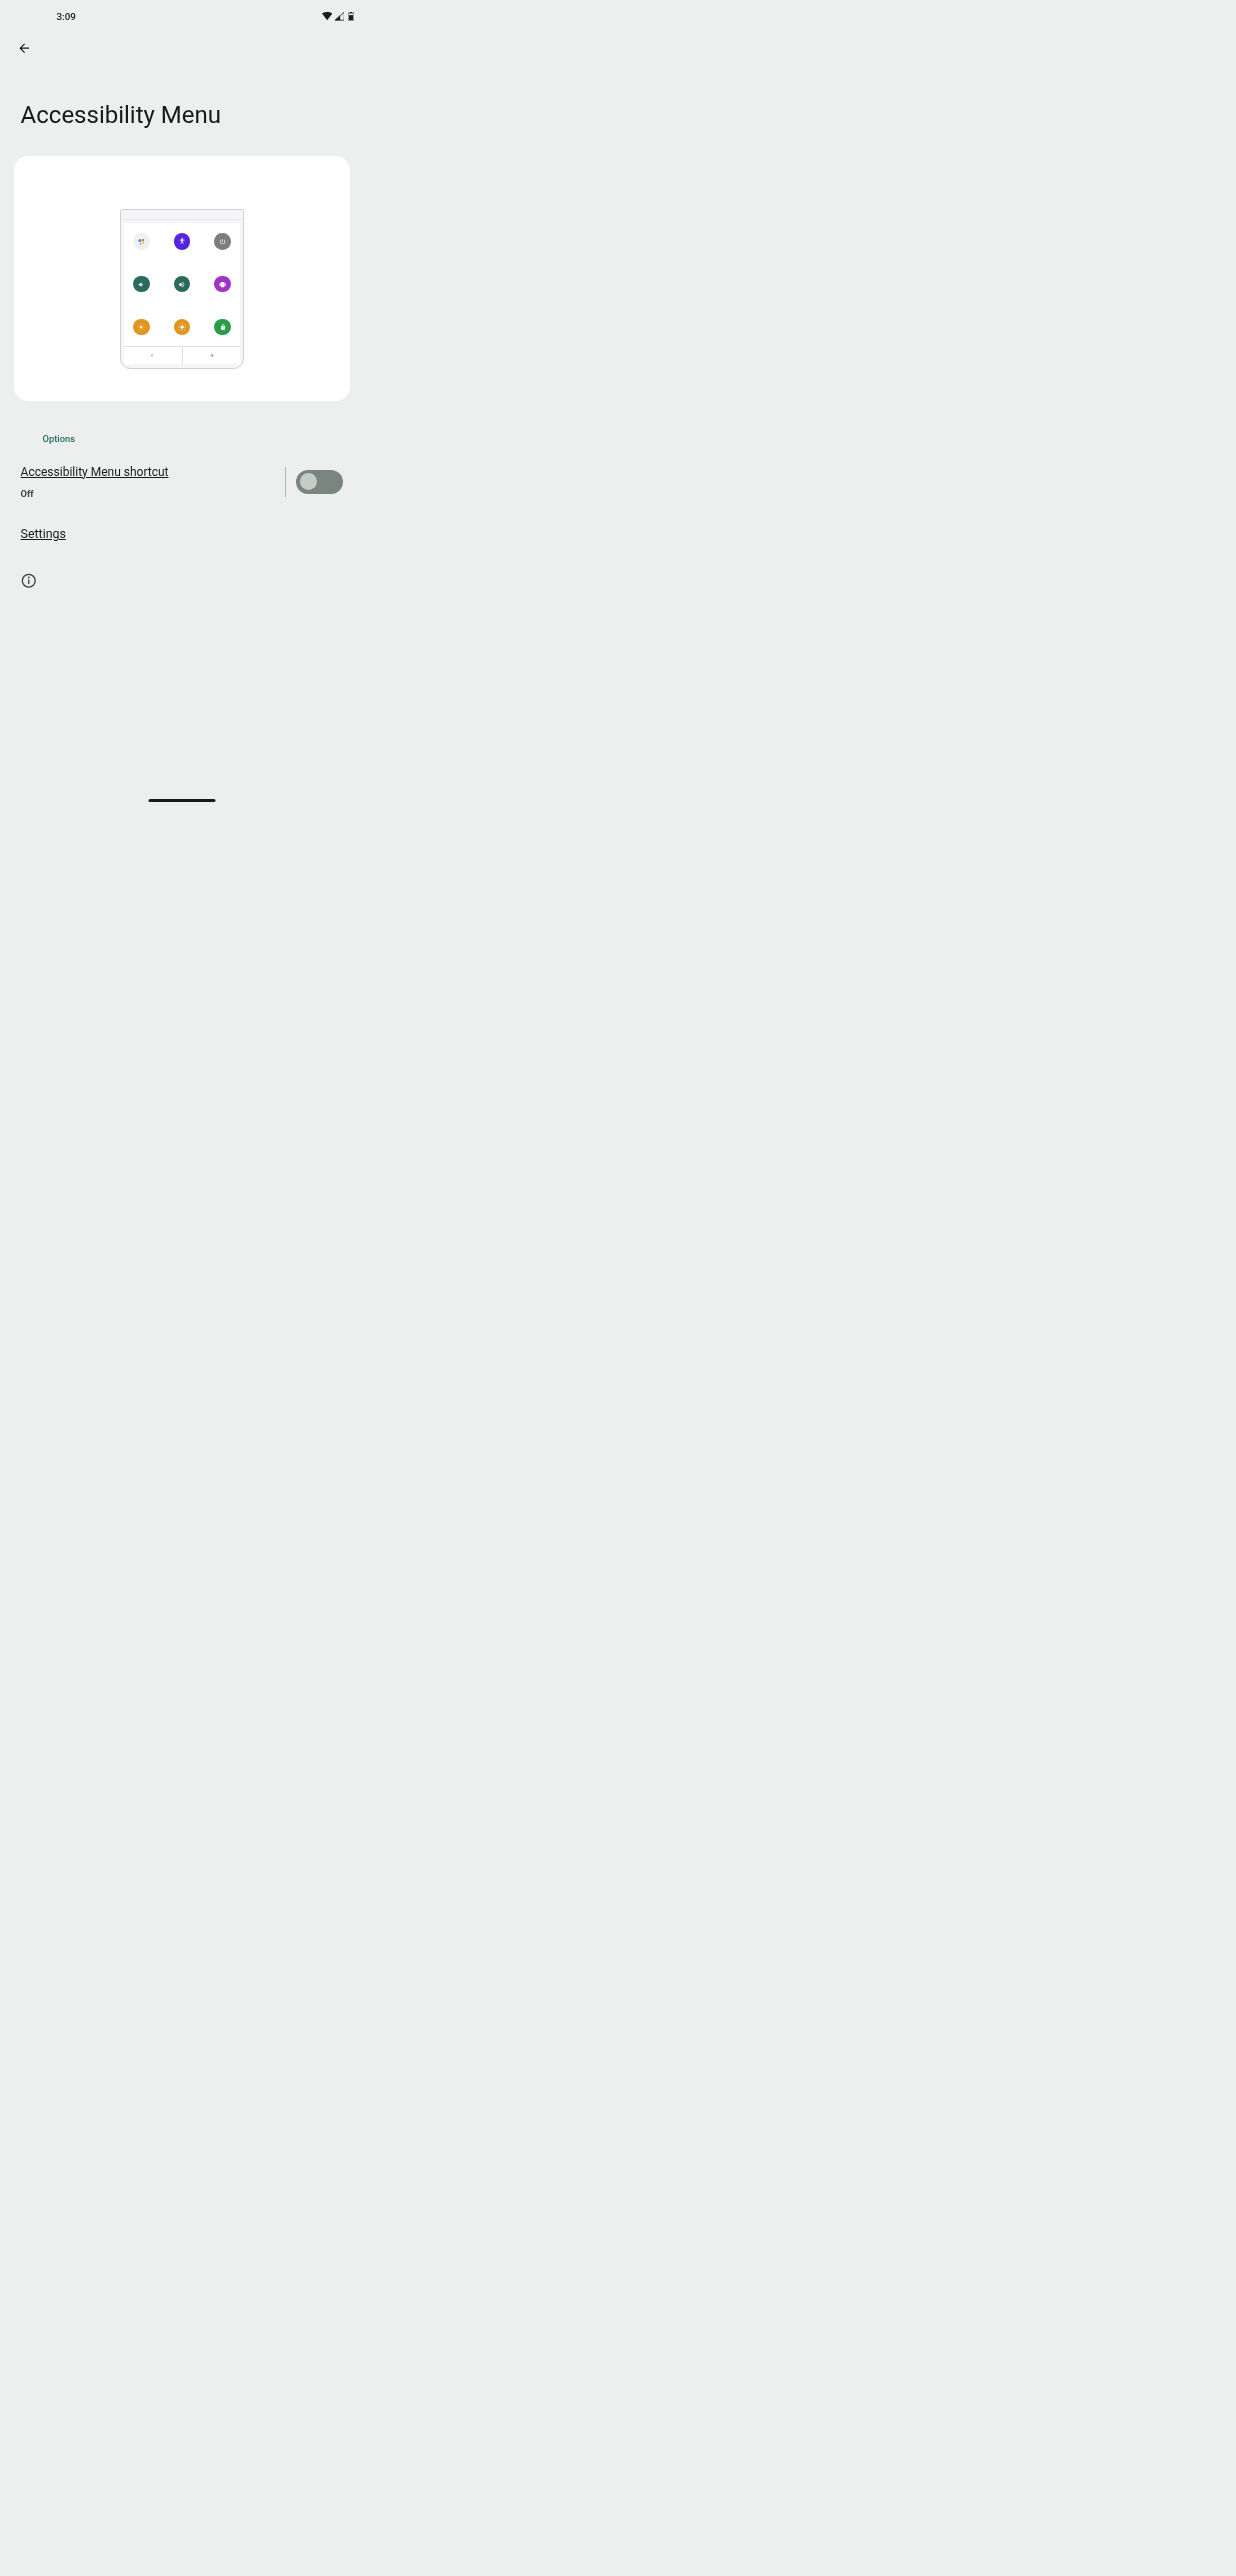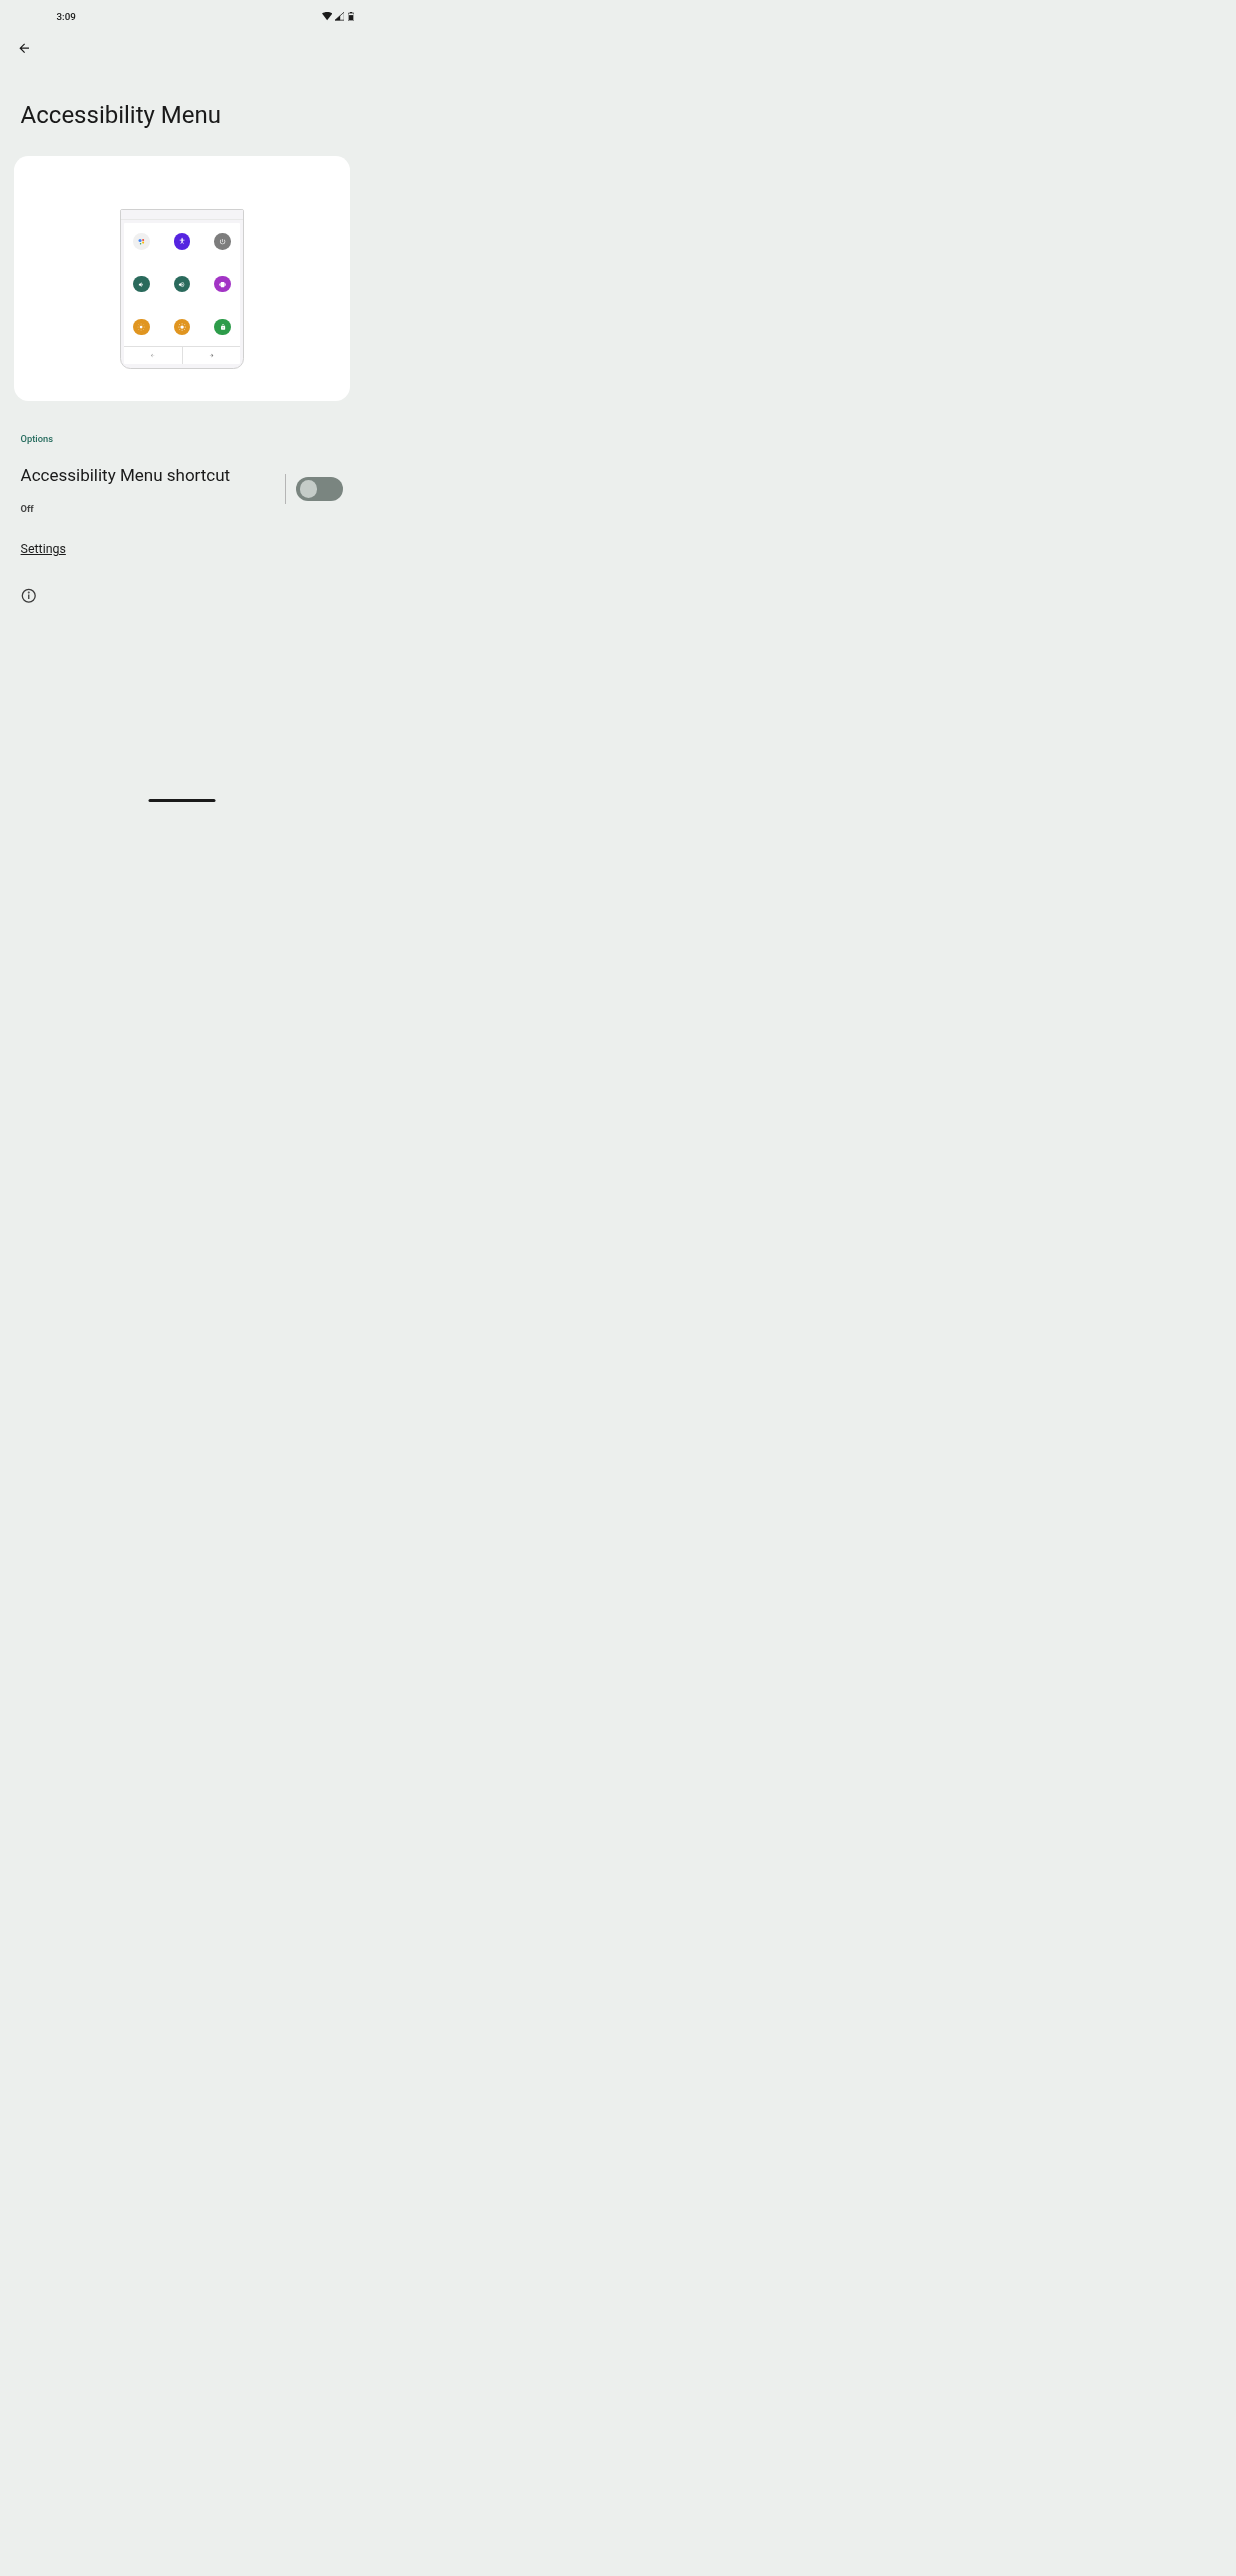--- a/index.html
+++ b/index.html
@@ -114,33 +114,35 @@
       justify-content: center;
     }
     .phone-nav-half:first-child {
       border-right: 0.5px solid #e0e0e0;
     }
     .section-label {
       color: #256b5d;
       font-size: 9.3px;
       font-weight: 500;
       padding: 26px 20.6px 10.3px 20.6px;
+      margin-left: 22px;
     }
     .setting-row {
       display: flex;
       align-items: center;
       padding: 10.3px 20.6px;
     }
     .setting-text-area {
       flex: 1;
     }
     .setting-title {
-      font-size: 17px;
+      font-size: 12px;
       color: #1a1a1a;
-      margin-bottom: 18px;
+      margin-bottom: 9px;
+      text-decoration: underline;
     }
     .setting-subtitle {
       font-size: 9.3px;
       color: #444;
       font-weight: bold;
     }
     .divider-vert {
       width: 0.5px;
       height: 30px;
       background: #b5b5b5;

